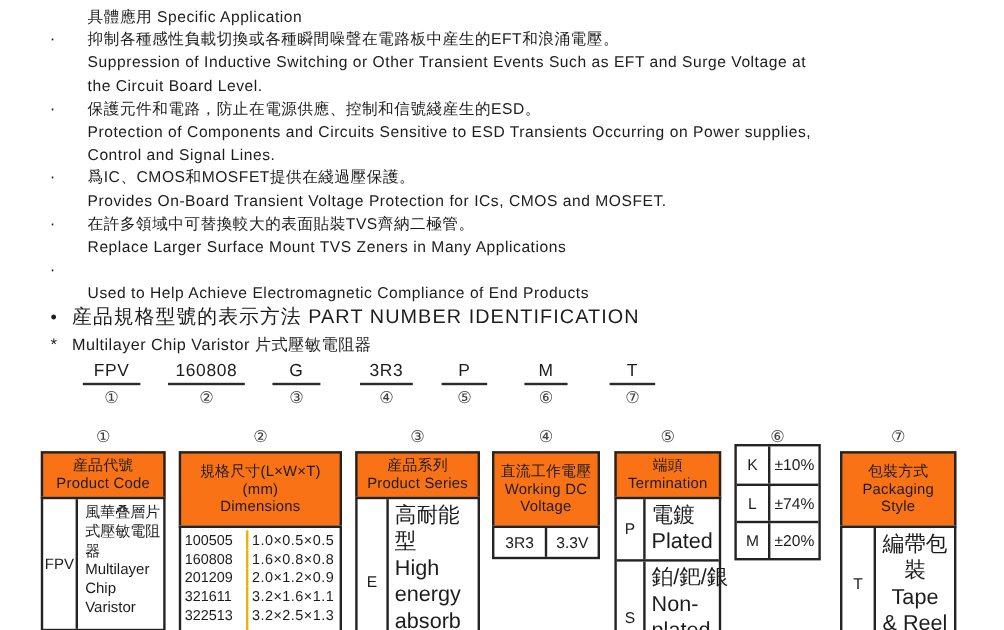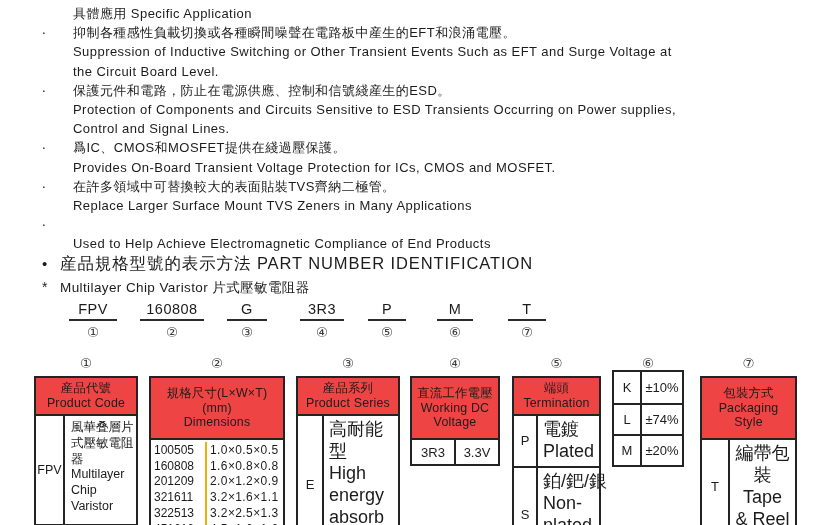--- a/index.html
+++ b/index.html
@@ -22,21 +22,21 @@
   .pn-subtitle .star{display:inline-block;width:18px;text-align:left;font-size:14px;}
   
   .pn-row{position:absolute;top:301px;left:0;right:0;height:50px;}
   .pn-item{position:absolute;top:0;text-align:center;}
   .pn-code{display:block;font-size:14.5px;letter-spacing:0.5px;padding-bottom:2px;
         border-bottom:2px solid #2b2b2b;}
   .pn-num{display:block;margin-top:3px;font-size:13.5px;color:#3d3d3d;}
   
   .col{position:absolute;top:356px;box-sizing:border-box;}
   .col-num{text-align:center;font-size:13.5px;height:16px;line-height:16px;color:#3d3d3d;}
-  .col-header{margin-top:4px;border:2px solid #232323;background:#ef4444;
+  .col-header{margin-top:4px;border:2px solid #232323;background:#f97316;
         display:flex;align-items:center;justify-content:center;text-align:center;
         font-size:12.4px;line-height:1.18;white-space:pre-line;box-sizing:border-box;
         letter-spacing:0.2px;}
   .h2{height:40px}
   .h3{height:64px}
   .body{border:2px solid #232323;margin-top:-2px;box-sizing:border-box;background:#fff;}
   .krow{display:flex;box-sizing:border-box;}
   .krow + .krow{border-top:2px solid #232323;}
   .kcell{flex:0 0 26px;border-right:2px solid #232323;display:flex;align-items:center;
         justify-content:center;font-size:13px;box-sizing:border-box;}

